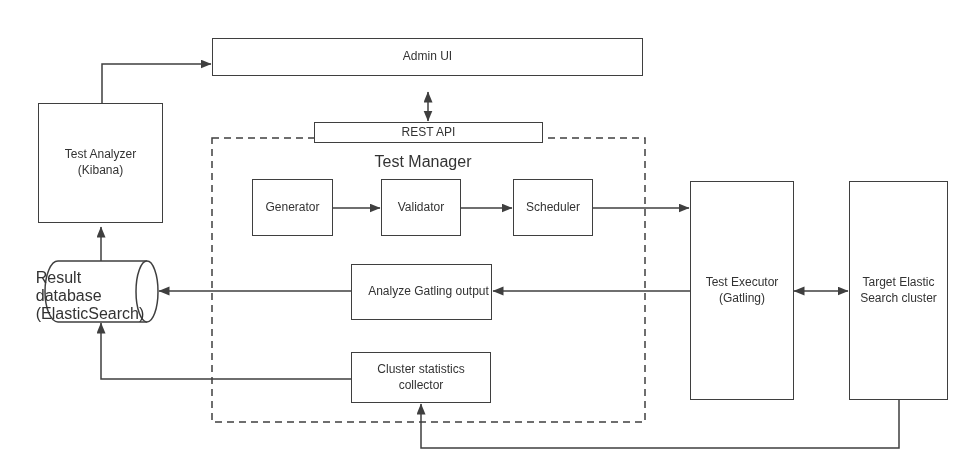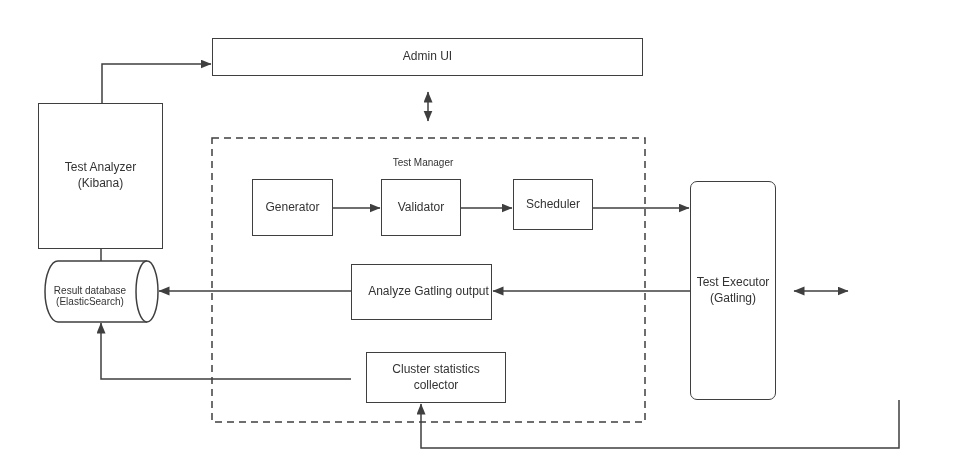--- a/index.html
+++ b/index.html
@@ -23,22 +23,22 @@
     border:1.5px solid var(--line);
     background:var(--fill);
     display:flex;align-items:center;justify-content:center;
     text-align:center;
     font-size:12px;line-height:1.3;color:var(--text);
     white-space:pre-line;
   }
   .floating-label{
     position:absolute;
     display:flex;align-items:center;justify-content:center;
-    text-align:center;
-    font-size:10px;color:var(--text);
+    text-align:left;
+    font-size:16px;color:var(--text);
     white-space:pre-line;
   }
   .edge{stroke:var(--line);stroke-width:1.5;fill:none;}
   .shape{stroke:var(--line);stroke-width:1.5;fill:var(--fill);}
   .group-frame{stroke:var(--line);stroke-width:1.5;fill:none;stroke-dasharray:7 5;}
 </style>
 </head>
 <body>
 
 <div id="canvas">
@@ -63,37 +63,40 @@
     <path class="edge" d="M101,261 L101,227" marker-end="url(#arrow)"></path>
     <path class="edge" d="M351,379 L101,379 L101,323" marker-end="url(#arrow)"></path>
     <path class="edge" d="M899,400 L899,448 L421,448 L421,404" marker-end="url(#arrow)"></path>
 
     <path class="shape" d="M147,261 L58,261 A13,30.5 0 0 0 58,322 L147,322"></path>
     <ellipse class="shape" cx="147" cy="291.5" rx="11" ry="30.5"></ellipse>
   </svg>
 
   <div class="node" style="left:212px;top:38px;width:431px;height:38px;">Admin UI</div>
 
+  <div class="node" style="left:314px;top:122px;width:229px;height:21px;">REST API</div>
 
   <div class="floating-label" style="left:363px;top:154px;width:120px;height:16px;">Test Manager</div>
 
   <div class="node" style="left:381px;top:179px;width:80px;height:57px;">Validator</div>
 
   <div class="node" style="left:252px;top:179px;width:81px;height:57px;">Generator</div>
 
-  <div class="node" style="left:513px;top:179px;width:80px;height:51px;">Scheduler</div>
+  <div class="node" style="left:513px;top:179px;width:80px;height:57px;">Scheduler</div>
 
-  <div class="node" style="left:38px;top:103px;width:125px;height:146px;">Test Analyzer
+  <div class="node" style="left:38px;top:103px;width:125px;height:120px;">Test Analyzer
 (Kibana)</div>
 
   <div class="floating-label" style="left:40px;top:262px;width:100px;height:68px;">Result database
 (ElasticSearch)</div>
 
   <div class="node" style="left:351px;top:264px;width:141px;height:56px;padding-left:14px;">Analyze Gatling output</div>
 
-  <div class="node" style="left:366px;top:352px;width:140px;height:51px;">Cluster statistics
+  <div class="node" style="left:351px;top:352px;width:140px;height:51px;">Cluster statistics
 collector</div>
 
-  <div class="node" style="left:690px;top:181px;width:86px;height:219px;border-radius:7px;">Test Executor
+  <div class="node" style="left:690px;top:181px;width:104px;height:219px;">Test Executor
 (Gatling)</div>
 
+  <div class="node" style="left:849px;top:181px;width:99px;height:219px;">Target Elastic
+Search cluster</div>
 
 </div>
 
 </body></html>

